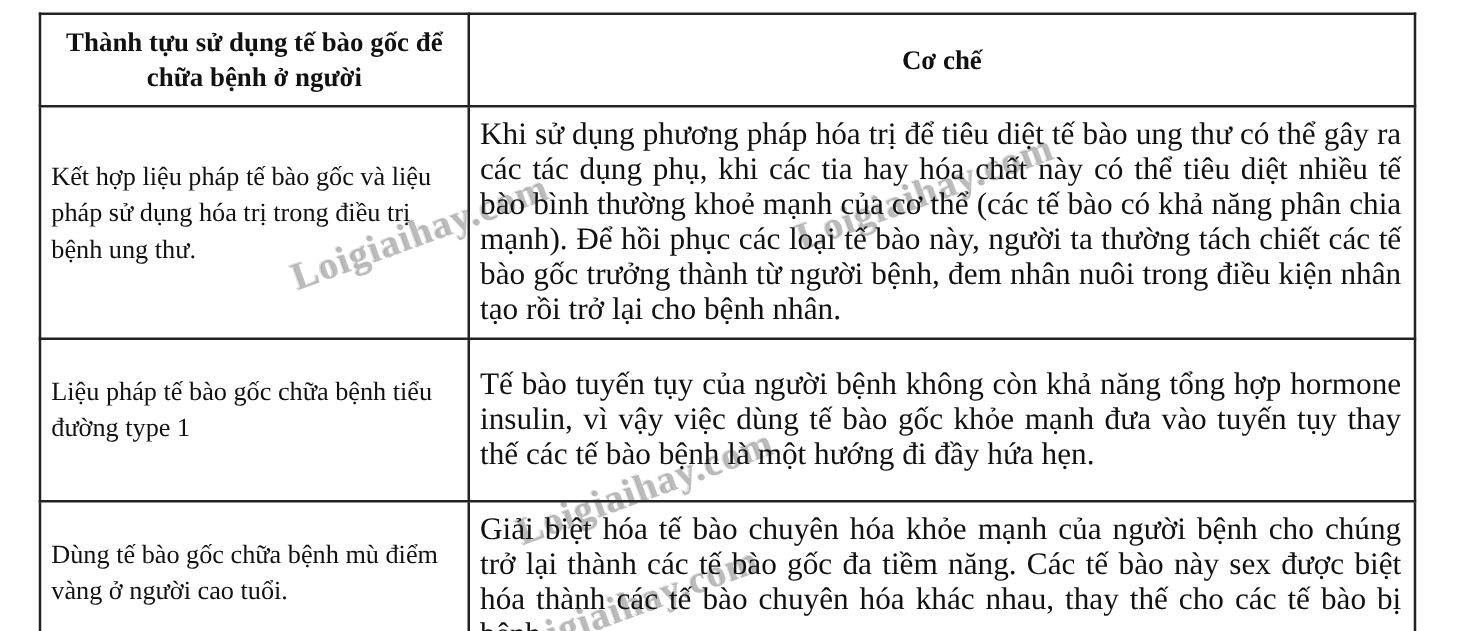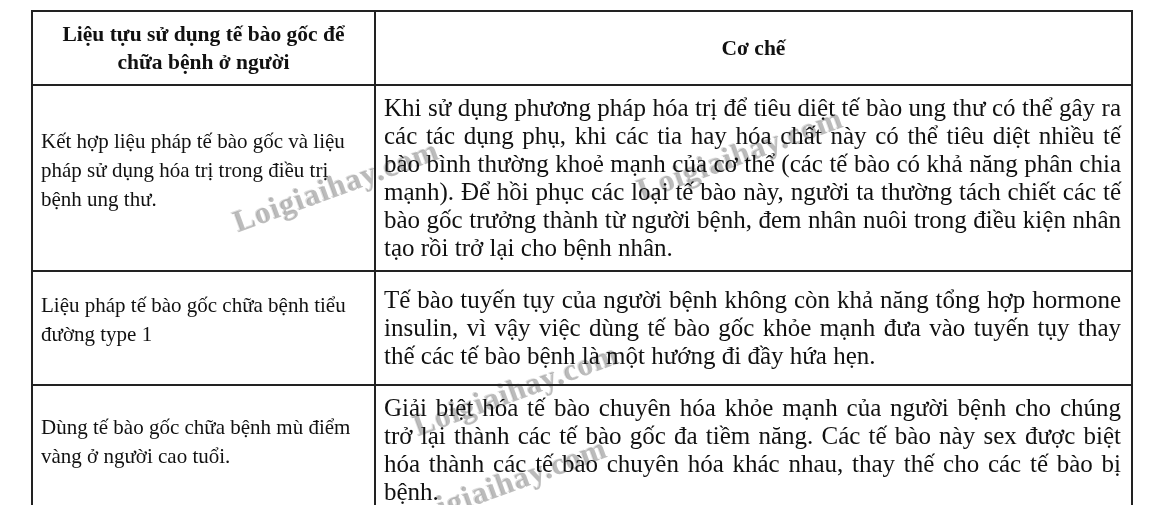--- a/index.html
+++ b/index.html
@@ -72,41 +72,41 @@
     text-align: left;
     padding: 6px 10px 22px 8px;
   }
   td.mechanism {
     font-size: 25px;
     line-height: 28px;
     text-align: justify;
     padding: 8px 10px 8px 8px;
   }
   tr.r1 { height: 177px; }
-  tr.r2 { height: 114px; }
+  tr.r2 { height: 130px; }
   tr.r3 { height: 92px; }
 </style>
 </head>
 <body>
 
 <div class="page">
 
   <div class="watermark wm1">Loigiaihay.com</div>
   <div class="watermark wm2">Loigiaihay.com</div>
   <div class="watermark wm3">Loigiaihay.com</div>
   <div class="watermark wm4">Loigiaihay.com</div>
 
   <table class="doc-table">
     <colgroup>
       <col class="c1">
       <col class="c2">
     </colgroup>
     <tbody>
         <tr>
-      <th class="hdr">Liệu tựu sử dụng tế bào gốc để chữa bệnh ở người</th>
+      <th class="hdr">Thành tựu sử dụng tế bào gốc để chữa bệnh ở người</th>
       <th class="hdr">Cơ chế</th>
     </tr>
     <tr class="r1">
       <td class="achievement">Kết hợp liệu pháp tế bào gốc và liệu pháp sử dụng hóa trị trong điều trị bệnh ung thư.</td>
       <td class="mechanism">Khi sử dụng phương pháp hóa trị để tiêu diệt tế bào ung thư có thể gây ra các tác dụng phụ, khi các tia hay hóa chất này có thể tiêu diệt nhiều tế bào bình thường khoẻ mạnh của cơ thể (các tế bào có khả năng phân chia mạnh). Để hồi phục các loại tế bào này, người ta thường tách chiết các tế bào gốc trưởng thành từ người bệnh, đem nhân nuôi trong điều kiện nhân tạo rồi trở lại cho bệnh nhân.</td>
     </tr>
     <tr class="r2">
       <td class="achievement">Liệu pháp tế bào gốc chữa bệnh tiểu đường type 1</td>
       <td class="mechanism">Tế bào tuyến tụy của người bệnh không còn khả năng tổng hợp hormone insulin, vì vậy việc dùng tế bào gốc khỏe mạnh đưa vào tuyến tụy thay thế các tế bào bệnh là một hướng đi đầy hứa hẹn.</td>
     </tr>

